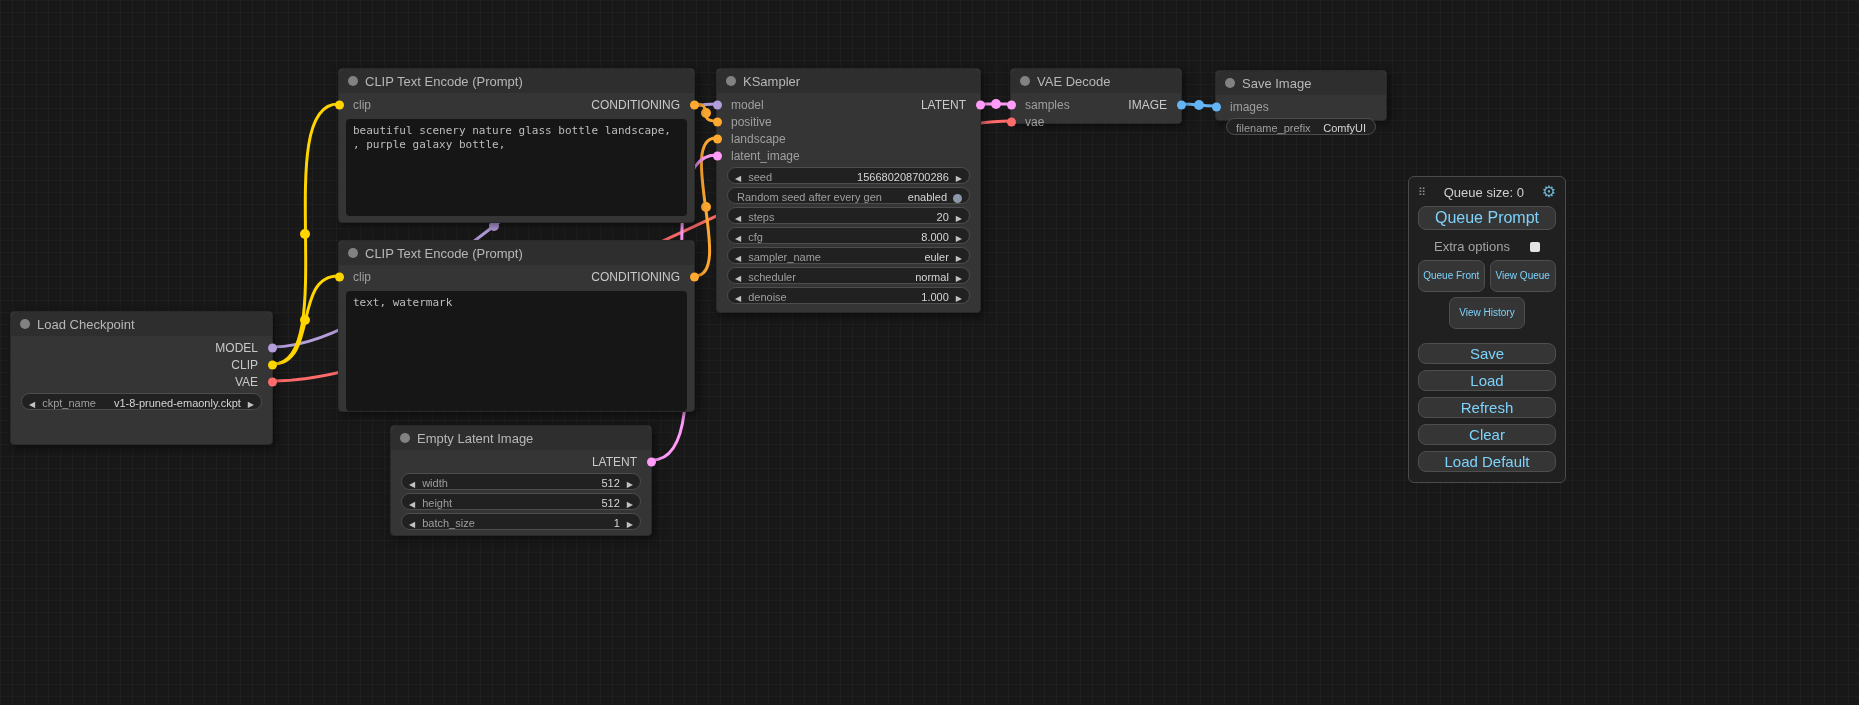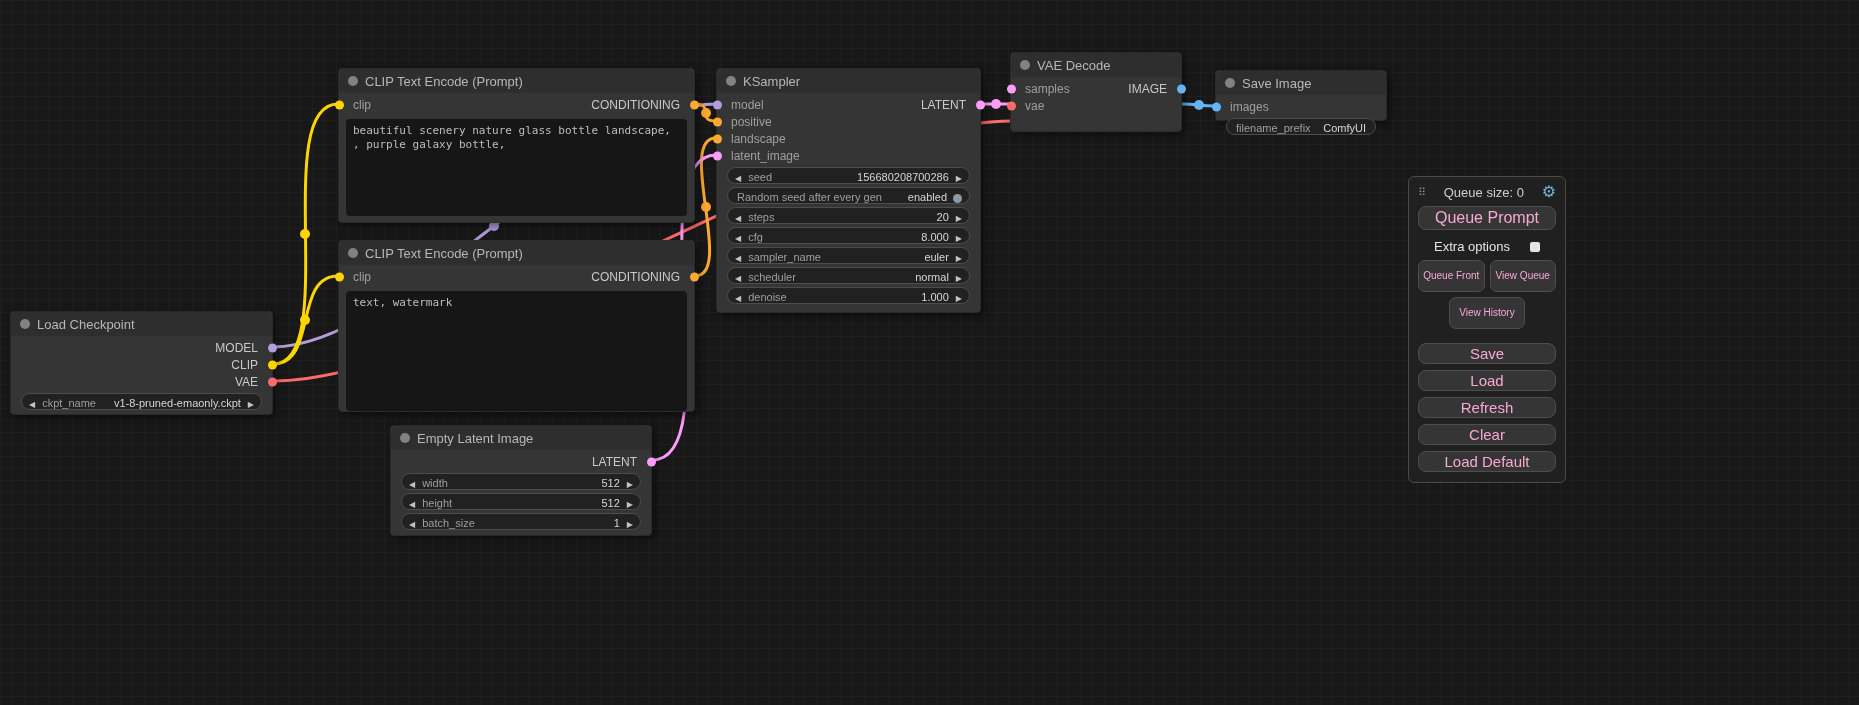--- a/index.html
+++ b/index.html
@@ -59,25 +59,25 @@
     position:absolute;left:1408px;top:176px;width:158px;z-index:3;
     background:#202020;border:1px solid #4a4a4a;border-radius:6px;
     padding:6px 9px 10px;color:#d0d0d0;
   }
   .qp-header{display:flex;align-items:center;height:18px}
   .drag-handle{color:#8f8f8f;font-size:11px}
   .queue-size{flex:1;text-align:center;font-size:13px;color:#cfcfcf}
   .gear{color:#6fb3d2;font-size:16px;line-height:1;cursor:pointer}
   .btn{
     display:block;width:100%;background:#353535;border:1px solid #4e4e4e;border-radius:8px;
-    color:#f9a8d4;font-size:15px;height:21px;line-height:19px;text-align:center;
+    color:#7dd3fc;font-size:15px;height:21px;line-height:19px;text-align:center;
     margin-top:6px;padding:0;cursor:pointer;font-family:inherit;
   }
   .btn.primary{height:24px;line-height:22px;font-size:16px;margin-top:5px}
-  .extra-row{display:flex;align-items:center;justify-content:center;gap:20px;margin-top:9px;font-size:13px;color:#e5e5e5}
+  .extra-row{display:flex;align-items:center;justify-content:center;gap:20px;margin-top:9px;font-size:13px;color:#a3a3a3}
   .checkbox{width:10px;height:10px;background:#e4e4e4;border-radius:2px;flex:0 0 auto}
   .small-row{display:flex;gap:5px;margin-top:6px}
   .btn.small{font-size:10px;height:32px;line-height:12px;border-radius:7px;margin-top:0;flex:1}
   .btn.small.center{flex:none;width:76px;margin:5px auto 0;display:block}
   .btn.save-group{margin-top:6px}
   .btn.first-of-group{margin-top:14px}
 </style>
 </head>
 <body>
 
@@ -96,21 +96,21 @@
 
     <circle cx="494" cy="226" r="5" fill="#B39DDB"></circle>
     <circle cx="305" cy="234" r="5" fill="#FFD500"></circle>
     <circle cx="305" cy="320" r="5" fill="#FFD500"></circle>
     <circle cx="706" cy="113" r="5" fill="#FFA931"></circle>
     <circle cx="706" cy="207" r="5" fill="#FFA931"></circle>
     <circle cx="996" cy="104" r="5" fill="#FF9CF9"></circle>
     <circle cx="1199" cy="105" r="5" fill="#64B5F6"></circle>
   </svg>
 
-  <div class="node" style="left:10px;top:311px;width:263px;height:104px">
+  <div class="node" style="left:10px;top:311px;width:263px;height:134px">
     <div class="node-title">
       <span class="collapse-dot"></span>
       <span>Load Checkpoint</span>
     </div>
     <div class="slots">
       <div class="slot">
         <span class="out-label">MODEL</span>
         <span class="port out p-model"></span>
       </div>
       <div class="slot">
@@ -254,21 +254,21 @@
       <span class="arrow">▶</span>
     </div>
     <div class="widget">
       <span class="arrow">◀</span>
       <span class="wname">denoise</span>
       <span class="wval">1.000</span>
       <span class="arrow">▶</span>
     </div>
   </div>
 
-  <div class="node" style="left:1010px;top:52px;width:172px;height:80px">
+  <div class="node" style="left:1010px;top:68px;width:172px;height:56px">
     <div class="node-title">
       <span class="collapse-dot"></span>
       <span>VAE Decode</span>
     </div>
     <div class="slots">
       <div class="slot">
         <span class="port in p-latent"></span>
         <span class="in-label">samples</span>
         <span class="out-label">IMAGE</span>
         <span class="port out p-image"></span>

